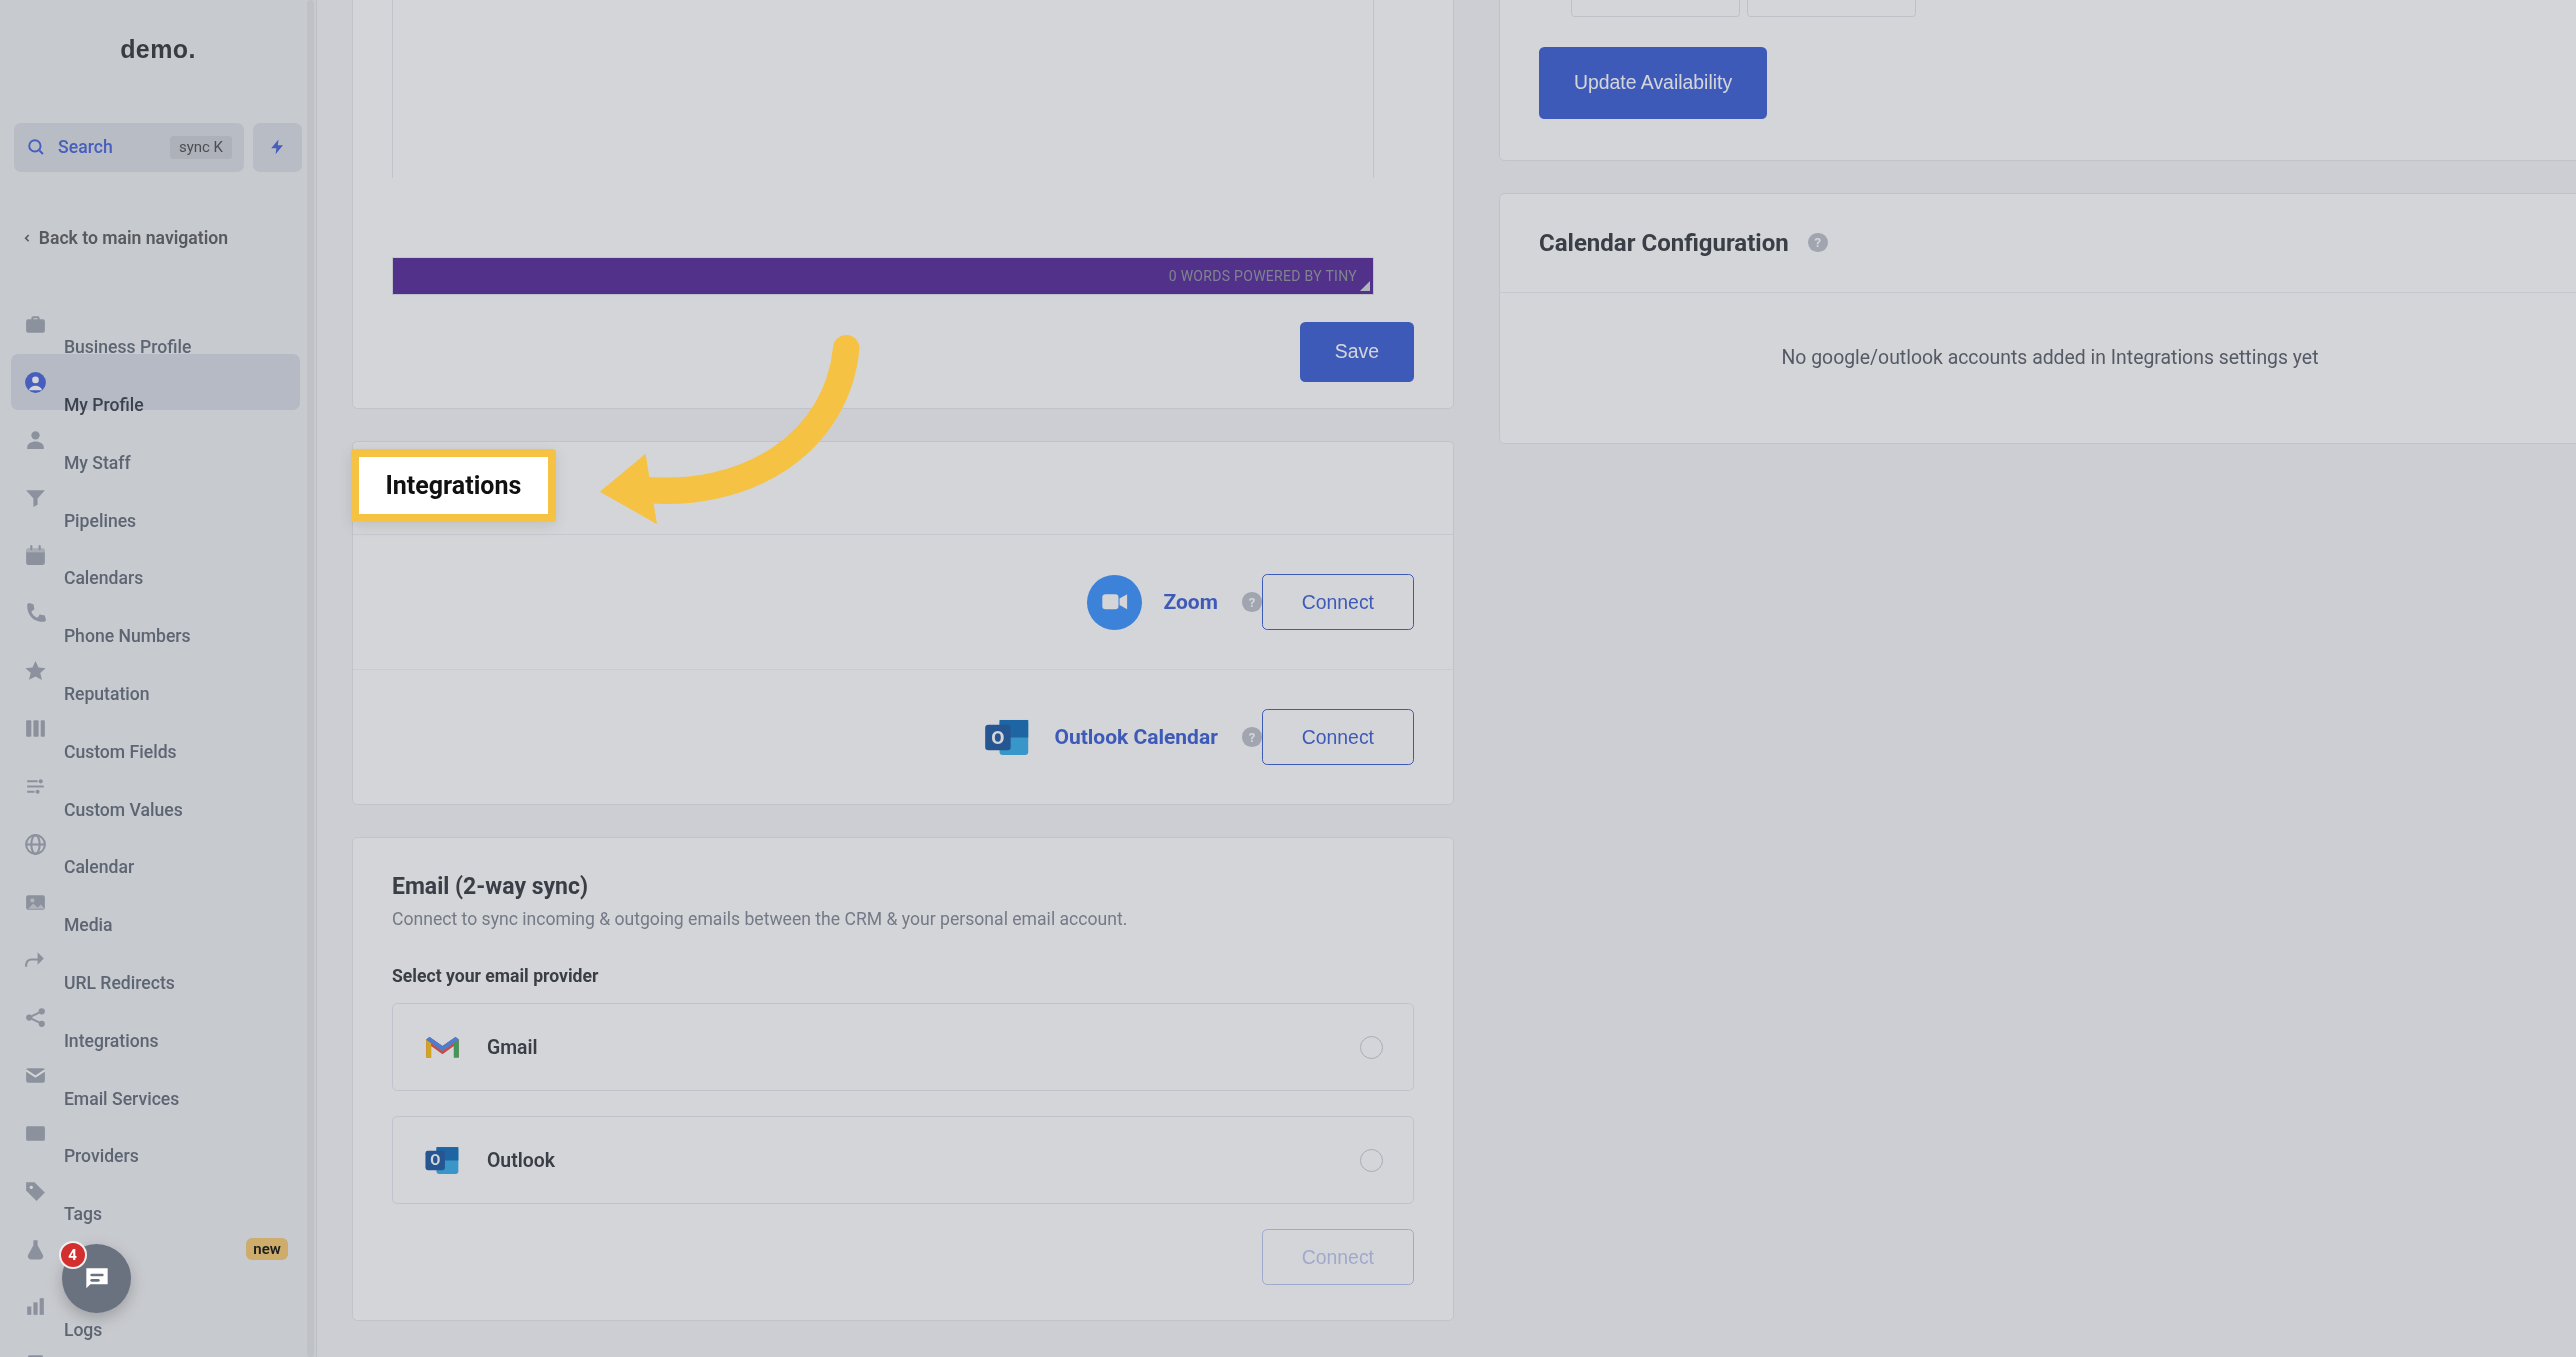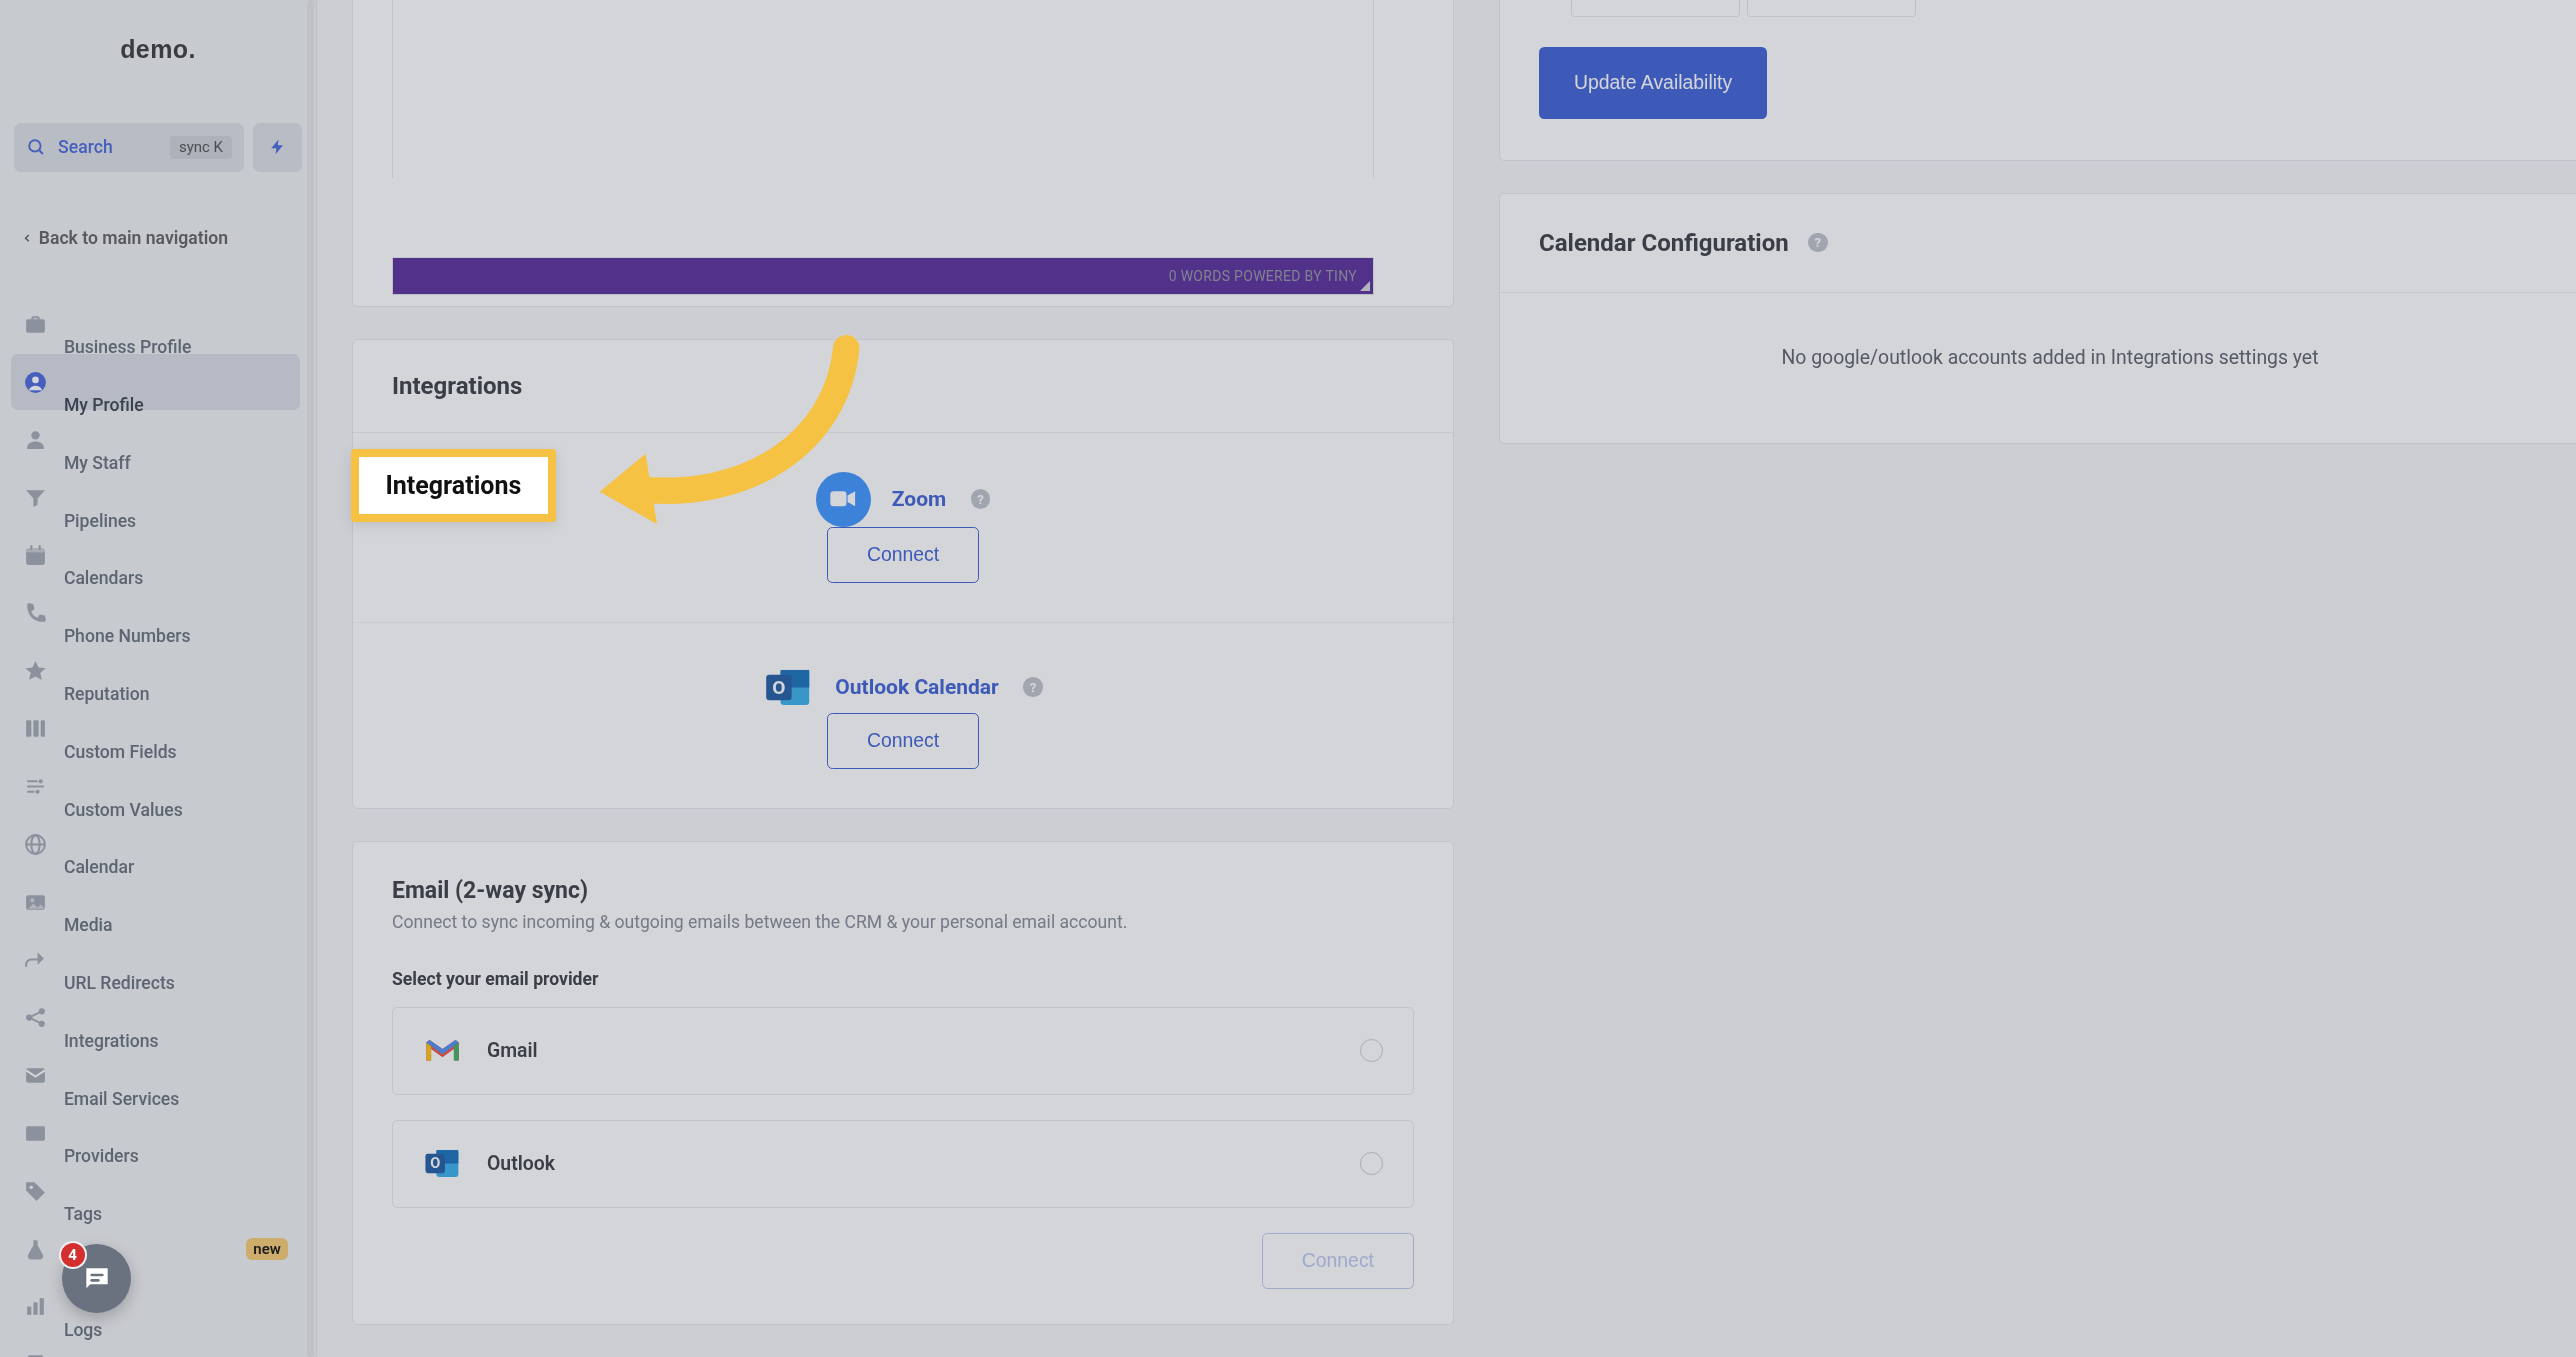--- a/index.html
+++ b/index.html
@@ -81,21 +81,21 @@
     height:60px; padding:0 35px; font-size:19.4px; font-weight:500; cursor:pointer;
   }
 
   
   .integrations-card .card-heading{
     padding: 32px 39px; font-size:24px; font-weight:700; color:#2a2e36;
     border-bottom:0.9px solid #eceef3;
   }
   .int-row{
     display:flex; align-items:center; justify-content:flex-end;
-    padding: 39px 39px; border-bottom:0.9px solid #f0f1f5;flex-direction:column;
+    padding: 39px 39px; border-bottom:0.9px solid #f0f1f5;
   }
   .int-row:last-child{ border-bottom:none; }
   .int-left{ display:flex; align-items:center; gap:21px; }
   .int-logo{ width:55px; height:55px; border-radius:50%; display:flex; align-items:center; justify-content:center; }
   .int-logo.zoom{ background:#2D8CFF; }
   .int-logo.zoom svg{ width:26.5px; height:19.4px; }
   .int-logo.outlook{ border-radius:5.3px; background:#fff; width:51px; height:51px; position:relative; }
   .int-title{ color:#2f55d4; font-size:21px; font-weight:700; }
   .help-icon{
     width:19.4px; height:19.4px; border-radius:50%; background:#b7bdc8; color:#fff;
@@ -387,20 +387,23 @@
 
   <div class="col-left">
 
     <section class="card editor-card">
       <div class="editor-body">
         <div class="editor-inner"></div>
       </div>
       <div class="editor-footer-strip">
         <span>0 WORDS POWERED BY TINY</span>
       </div>
+      <div class="editor-actions">
+        <button class="btn-primary">Save</button>
+      </div>
     </section>
 
     <section class="card integrations-card">
       <div class="card-heading">Integrations</div>
 
       <div class="int-row">
         <div class="int-left">
           <div class="int-logo zoom">
             <svg viewBox="0 0 24 18" fill="#fff">
                 <rect x="0" y="2" width="15" height="14" rx="3"></rect>

